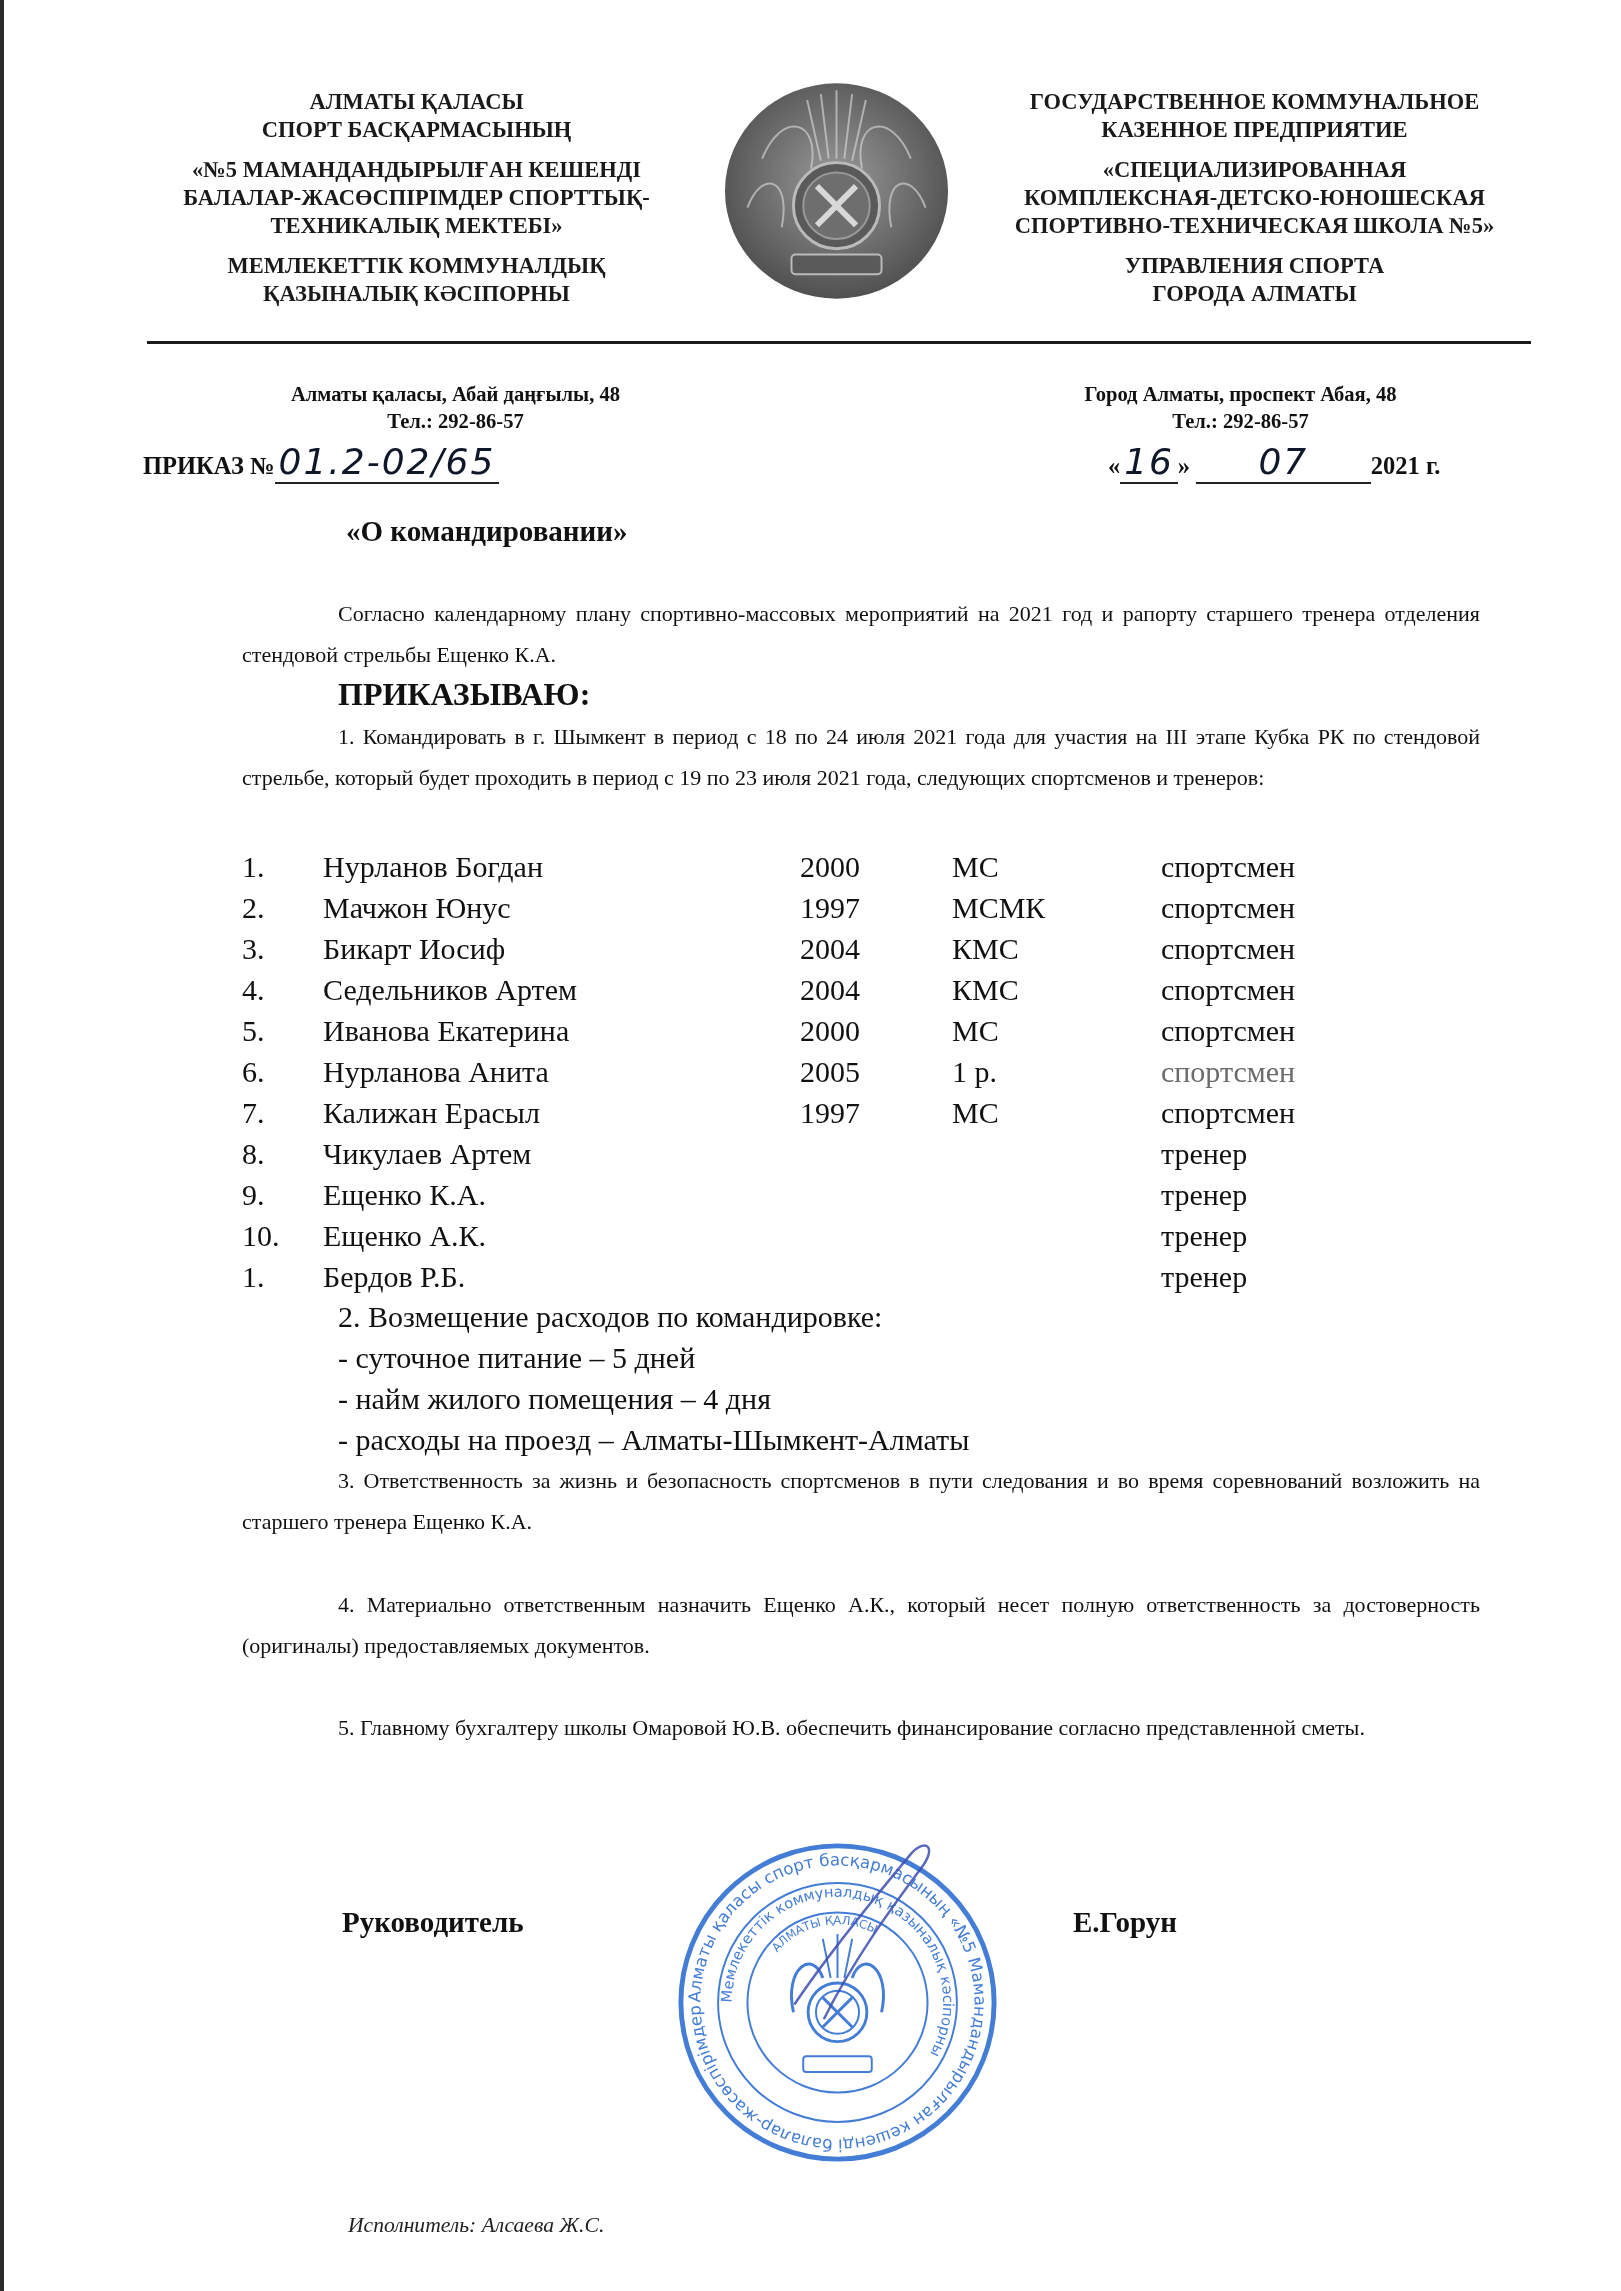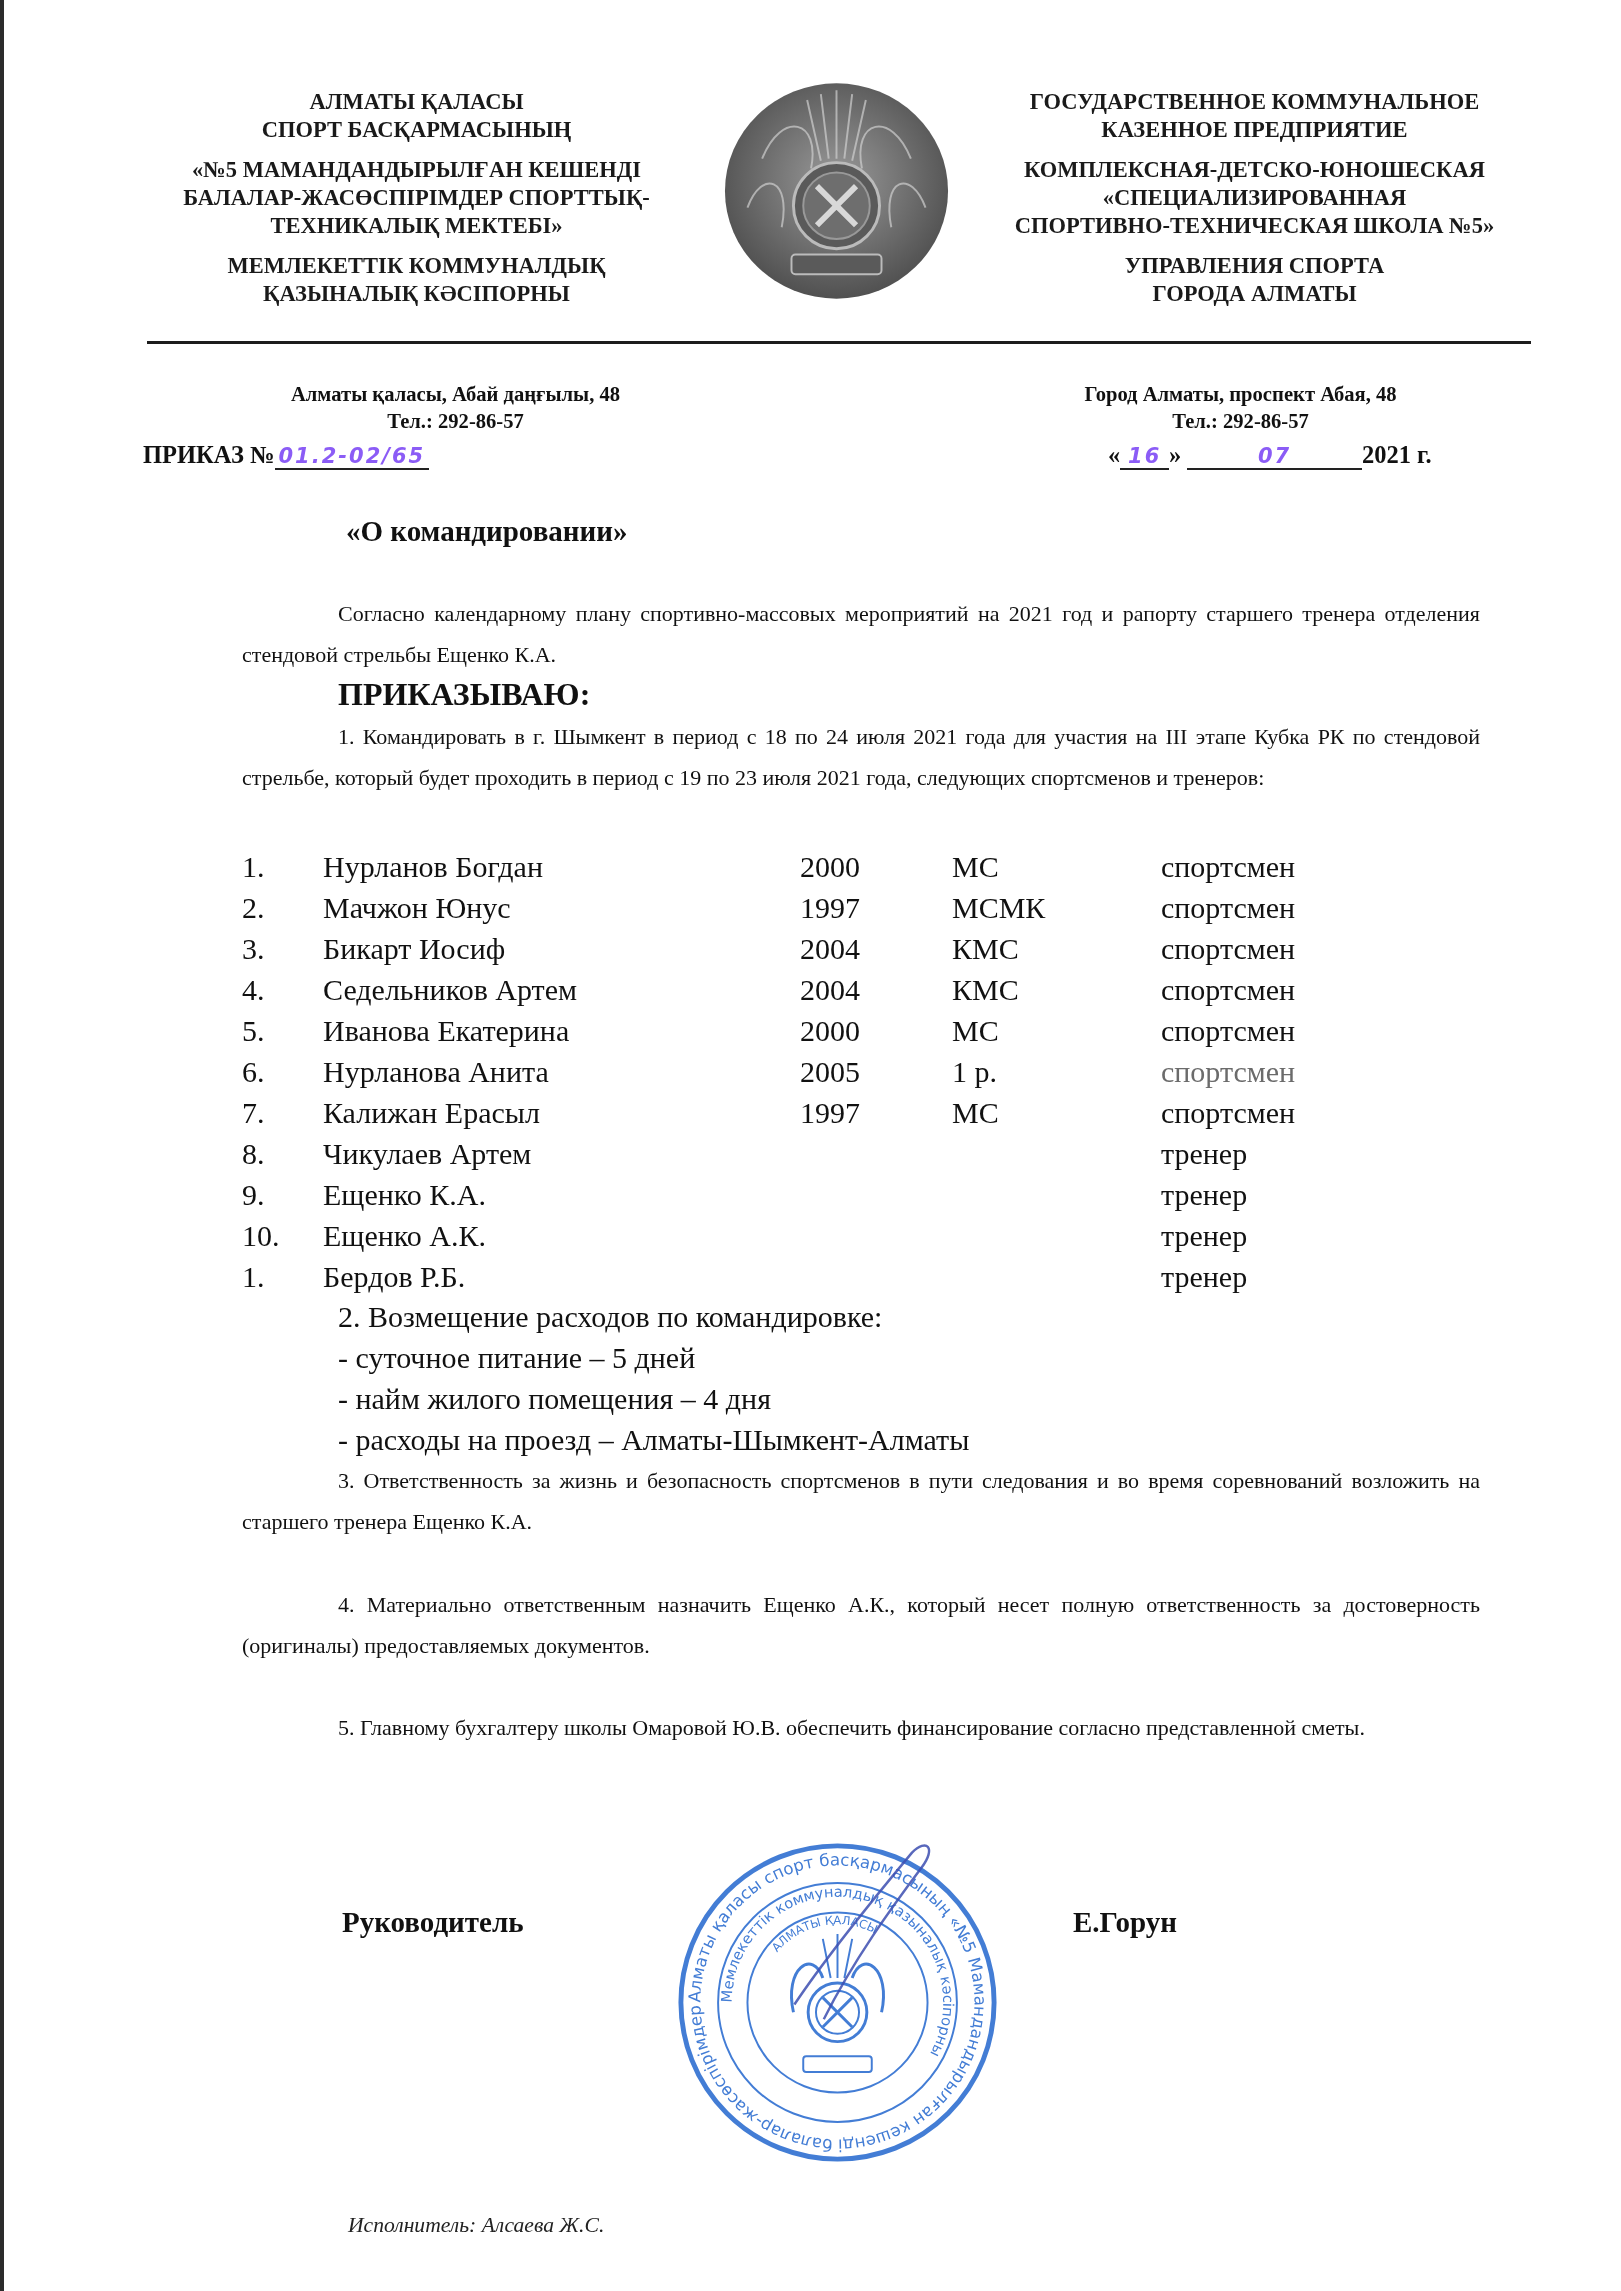--- a/index.html
+++ b/index.html
@@ -15,21 +15,21 @@
   #hdr-left { left: 157px; width: 519px; top: 88px; }
   #hdr-right { left: 980px; width: 549px; top: 88px; }
   #emblem { position: absolute; left: 723px; top: 80px; width: 227px; height: 222px; }
   .rule { position: absolute; left: 147px; top: 341px; width: 1384px; height: 2.9px; background: #1c1c1c; }
   .addr { position: absolute; text-align: center; font-weight: bold; font-size: 20.6px; line-height: 26.5px; margin-top: 20px; }
   .addr p { margin: 0; }
   #addr-left { left: 225px; width: 461px; top: 361px; }
   #addr-right { left: 1010px; width: 461px; top: 361px; }
   .order { position: absolute; top: 441px; font-weight: bold; font-size: 24.5px; }
   #order-num { left: 143px; }
-  .hand { font-family: "DejaVu Sans", sans-serif; font-style: italic; font-weight: bold; color: #8b5cf6; font-size: 21px; letter-spacing: 2px; }
+  .hand { font-family: "DejaVu Sans", sans-serif; font-style: italic; font-weight: normal; color: #0f172a; font-size: 36px; letter-spacing: 2px; }
   .uline { display: inline-block; border-bottom: 2px solid #222; padding: 0 3.9px; }
   #order-date { left: 1108px; }
   #order-date .day { min-width: 41px; text-align: center; }
   #order-date .month { min-width: 167px; text-align: center; margin-left: 5.9px; }
   .title { position: absolute; left: 346px; top: 515px; font-weight: bold; font-size: 29px; }
   .body-text { position: absolute; left: 242px; width: 1238px; font-size: 22px; line-height: 41px; text-align: justify; }
   .body-text p { margin: 0; }
   .indent { text-indent: 96px; }
   #intro { top: 593px; }
   .prikaz { position: absolute; left: 338px; top: 676px; font-weight: bold; font-size: 32px; }
@@ -88,22 +88,22 @@
   <circle cx="116" cy="128" r="44" fill="#5a5a5a" stroke="#bbbbbb" stroke-width="3"></circle>
   <circle cx="116" cy="128" r="34" fill="#6e6e6e" stroke="#999" stroke-width="2"></circle>
   <path d="M96 108 L136 148 M136 108 L96 148" stroke="#d8d8d8" stroke-width="6"></path>
   <rect x="70" y="178" width="92" height="20" rx="4" fill="#5a5a5a" stroke="#bbb" stroke-width="2"></rect>
 </svg>
 
 <div class="hdr" id="hdr-right">
   <p>ГОСУДАРСТВЕННОЕ КОММУНАЛЬНОЕ</p>
   <p>КАЗЕННОЕ ПРЕДПРИЯТИЕ</p>
   <div class="gap"></div>
+  <p>«СПЕЦИАЛИЗИРОВАННАЯ</p>
   <p>КОМПЛЕКСНАЯ-ДЕТСКО-ЮНОШЕСКАЯ</p>
-  <p>«СПЕЦИАЛИЗИРОВАННАЯ</p>
   <p>СПОРТИВНО-ТЕХНИЧЕСКАЯ ШКОЛА №5»</p>
   <div class="gap"></div>
   <p>УПРАВЛЕНИЯ СПОРТА</p>
   <p>ГОРОДА АЛМАТЫ</p>
 </div>
 
 <div class="rule"></div>
 
 <div class="addr" id="addr-left">
   <p>Алматы қаласы, Абай даңғылы, 48</p>

